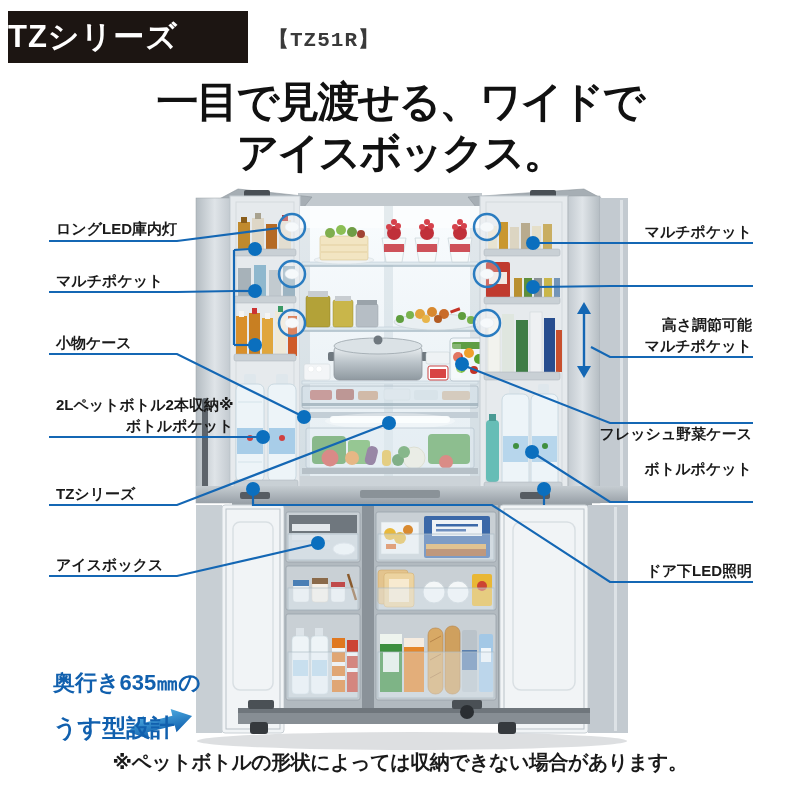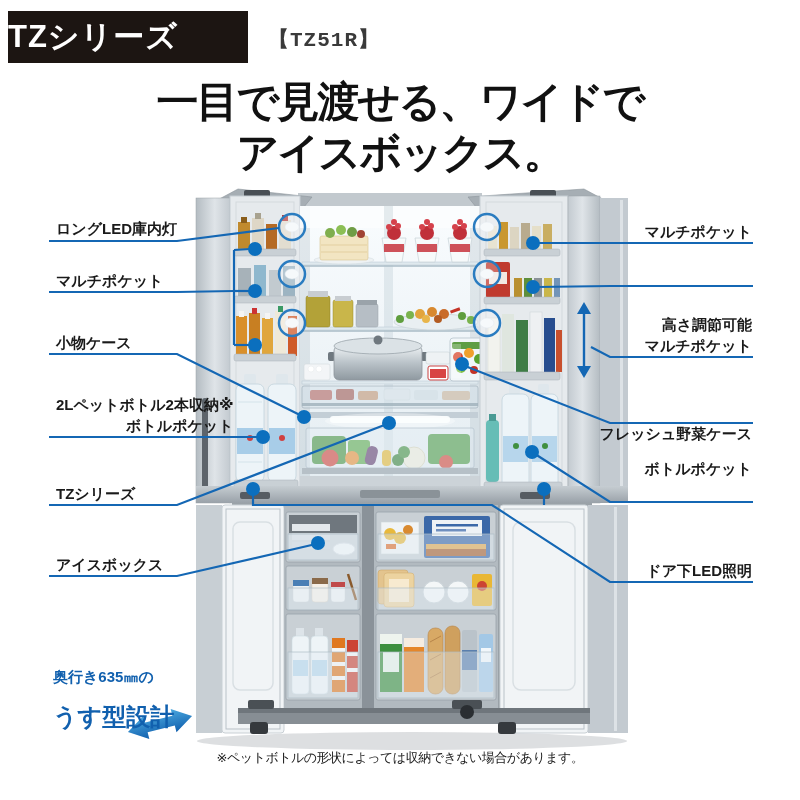--- a/index.html
+++ b/index.html
@@ -13,24 +13,24 @@
     display:flex;align-items:center;}
   .badge span{color:#ffffff;font-size:31px;font-weight:800;letter-spacing:1px;}
   .model{position:absolute;left:268px;top:25px;font-size:21px;font-weight:600;color:#3a3a3a;letter-spacing:1px;font-family:Liberation Mono, monospace;}
   .title{position:absolute;left:0;right:0;top:76px;text-align:center;font-weight:900;
     font-size:42px;line-height:51px;letter-spacing:-2px;color:#111;}
   .art{position:absolute;left:0;top:0;width:800px;height:800px;}
   .lbl{position:absolute;font-size:15px;font-weight:700;line-height:21px;color:var(--ink);white-space:nowrap;}
   .lbl.left{left:56px;text-align:right;}
   .lbl.right{right:48px;text-align:right;}
   .feature{position:absolute;left:53px;top:668px;color:var(--blue-text);font-weight:800;}
-  .feature .f1{font-size:15px;letter-spacing:0;}
+  .feature .f1{font-size:22px;letter-spacing:0;}
   .feature .f2{font-size:24px;letter-spacing:0;margin-top:14px;}
-  .footnote{position:absolute;left:0;right:0;top:749px;text-align:center;font-size:13px;
-    font-weight:400;color:var(--ink);letter-spacing:-0.5px;}
+  .footnote{position:absolute;left:0;right:0;top:749px;text-align:center;font-size:20px;
+    font-weight:700;color:var(--ink);letter-spacing:-0.5px;}
   .ln{stroke:var(--accent);stroke-width:2.2;fill:none;}
   .dot{fill:var(--dot);stroke:none;}
   .ring{fill:rgba(250,253,255,0.25);stroke:#2a7cc0;stroke-width:2.5;}
   .lamp{fill:#f4f8fa;stroke:#d8e2e8;stroke-width:0.5;}
 </style>
 </head>
 <body>
 
 <div class="stage">
 

